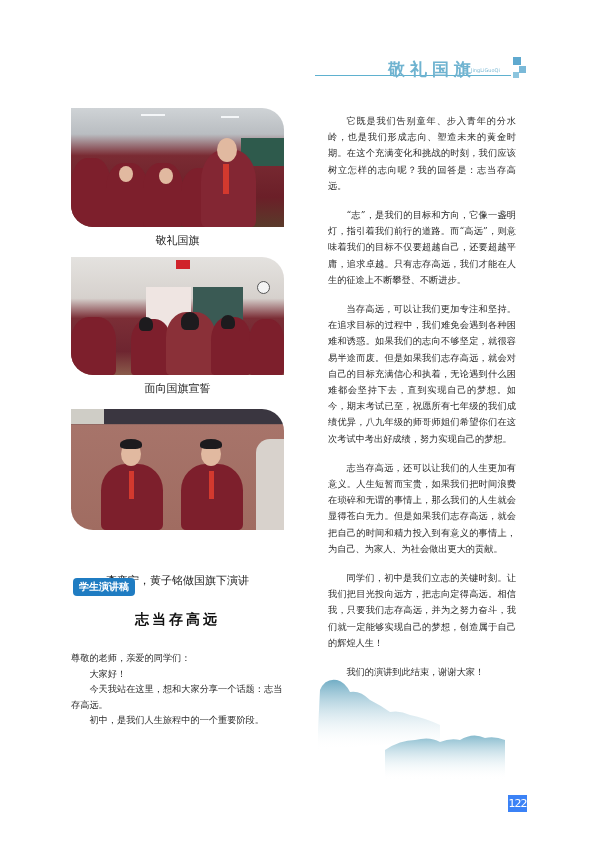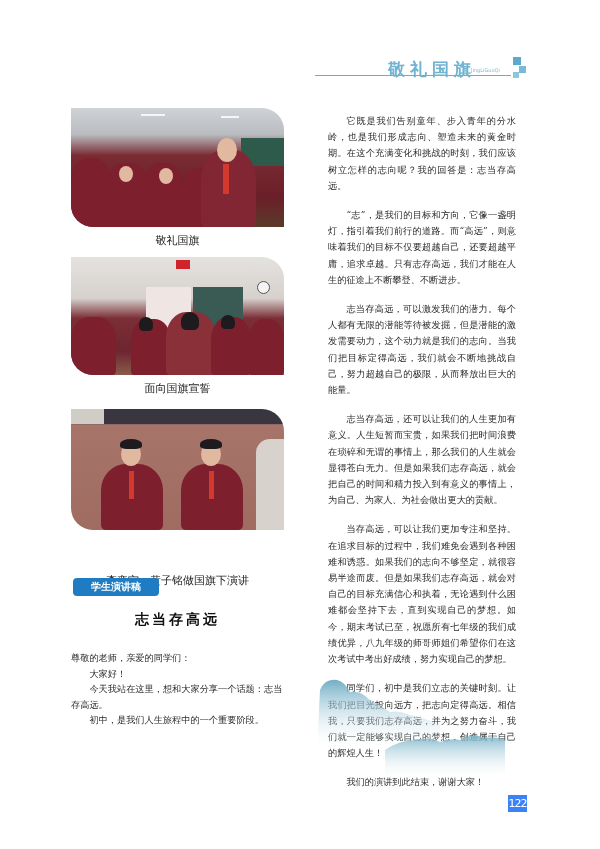--- a/index.html
+++ b/index.html
@@ -37,21 +37,21 @@
   .ph-light { position: absolute; height: 2px; background: #f4f6f8; }
   .ph-statue { position: absolute; right: 0; top: 30px; width: 28px; height: 91px; background: #d8d2cc; border-radius: 14px 0 0 0; }
 
   .caption {
     position: absolute; left: 71px; width: 213px; text-align: center;
     font-family: "DejaVu Sans", sans-serif; font-size: 11px; color: #222;
   }
   .cap1 { top: 233px; } .cap2 { top: 381px; } .cap3 { top: 537px; margin-top: 36px; }
 
   .tag {
-    position: absolute; left: 73px; top: 578px; padding: 2px 18px; border-radius: 4px;
+    position: absolute; left: 73px; top: 578px; padding: 2px 6px; border-radius: 4px;
     background: #1f7cc2; color: #fff; font-family: "DejaVu Sans", sans-serif; font-size: 10px; font-weight: bold;
   }
   .speech-title {
     position: absolute; left: 71px; top: 611px; width: 213px; text-align: center;
     font-size: 14px; font-weight: bold; letter-spacing: 3px; color: #111;
   }
   .left-text { position: absolute; left: 71px; top: 650px; width: 213px; font-size: 9.2px; line-height: 15.6px; }
   .left-text p { margin: 0; }
   .ind { text-indent: 2em; }
 
@@ -128,23 +128,22 @@
 <div class="left-text">
   <p>尊敬的老师，亲爱的同学们：</p>
   <p class="ind">大家好！</p>
   <p class="ind">今天我站在这里，想和大家分享一个话题：志当存高远。</p>
   <p class="ind">初中，是我们人生旅程中的一个重要阶段。</p>
 </div>
 
 <div class="right-text">
   <p>它既是我们告别童年、步入青年的分水岭，也是我们形成志向、塑造未来的黄金时期。在这个充满变化和挑战的时刻，我们应该树立怎样的志向呢？我的回答是：志当存高远。</p>
   <p>“志”，是我们的目标和方向，它像一盏明灯，指引着我们前行的道路。而“高远”，则意味着我们的目标不仅要超越自己，还要超越平庸，追求卓越。只有志存高远，我们才能在人生的征途上不断攀登、不断进步。</p>
-  <p>志当存高远，可以激发我们的潜力。每个人都有无限的潜能等待被发掘，但是潜能的激发需要动力，这个动力就是我们的志向。当我们把目标定得高远，我们就会不断地挑战自己，努力超越自己的极限，从而释放出巨大的能量。</p>
+  <p>当存高远，可以让我们更加专注和坚持。在追求目标的过程中，我们难免会遇到各种困难和诱惑。如果我们的志向不够坚定，就很容易半途而废。但是如果我们志存高远，就会对自己的目标充满信心和执着，无论遇到什么困难都会坚持下去，直到实现自己的梦想。如今，期末考试已至，祝愿所有七年级的我们成绩优异，八九年级的师哥师姐们希望你们在这次考试中考出好成绩，努力实现自己的梦想。</p>
   <p>志当存高远，还可以让我们的人生更加有意义。人生短暂而宝贵，如果我们把时间浪费在琐碎和无谓的事情上，那么我们的人生就会显得苍白无力。但是如果我们志存高远，就会把自己的时间和精力投入到有意义的事情上，为自己、为家人、为社会做出更大的贡献。</p>
-  <p>当存高远，可以让我们更加专注和坚持。在追求目标的过程中，我们难免会遇到各种困难和诱惑。如果我们的志向不够坚定，就很容易半途而废。但是如果我们志存高远，就会对自己的目标充满信心和执着，无论遇到什么困难都会坚持下去，直到实现自己的梦想。如今，期末考试已至，祝愿所有七年级的我们成绩优异，八九年级的师哥师姐们希望你们在这次考试中考出好成绩，努力实现自己的梦想。</p>
   <p>同学们，初中是我们立志的关键时刻。让我们把目光投向远方，把志向定得高远。相信我，只要我们志存高远，并为之努力奋斗，我们就一定能够实现自己的梦想，创造属于自己的辉煌人生！</p>
   <p>我们的演讲到此结束，谢谢大家！</p>
 </div>
 
 <div class="mountains">
   <svg width="212" height="110" viewBox="0 0 212 110">
     <defs>
       <linearGradient id="m1" x1="0" y1="0" x2="0" y2="1">
         <stop offset="0" stop-color="#6aa9c2" stop-opacity="0.95"></stop>
         <stop offset="1" stop-color="#ffffff" stop-opacity="0"></stop>

